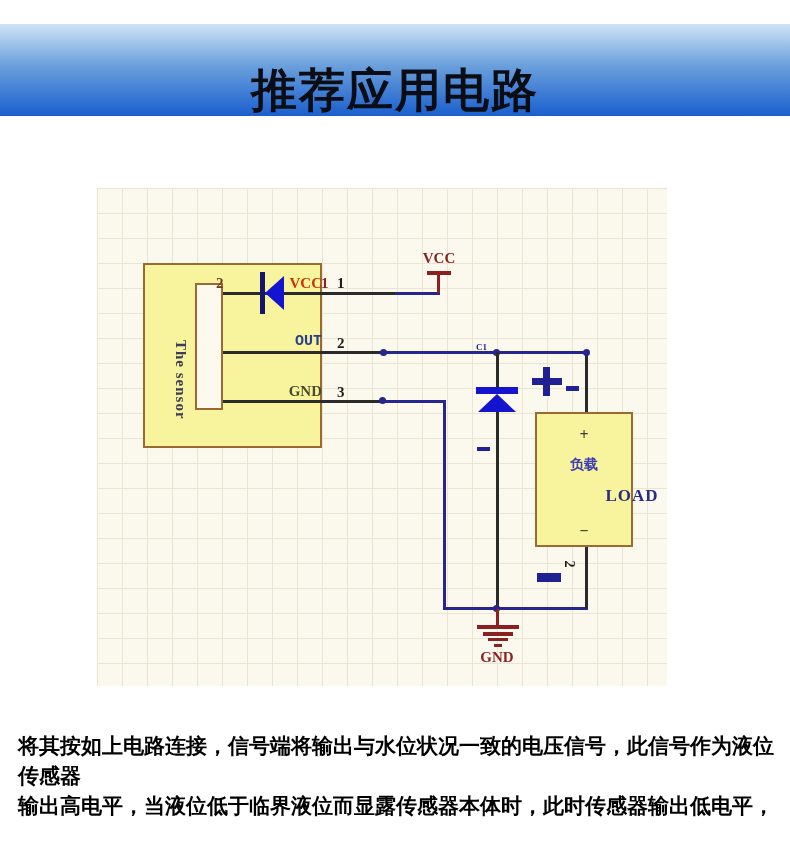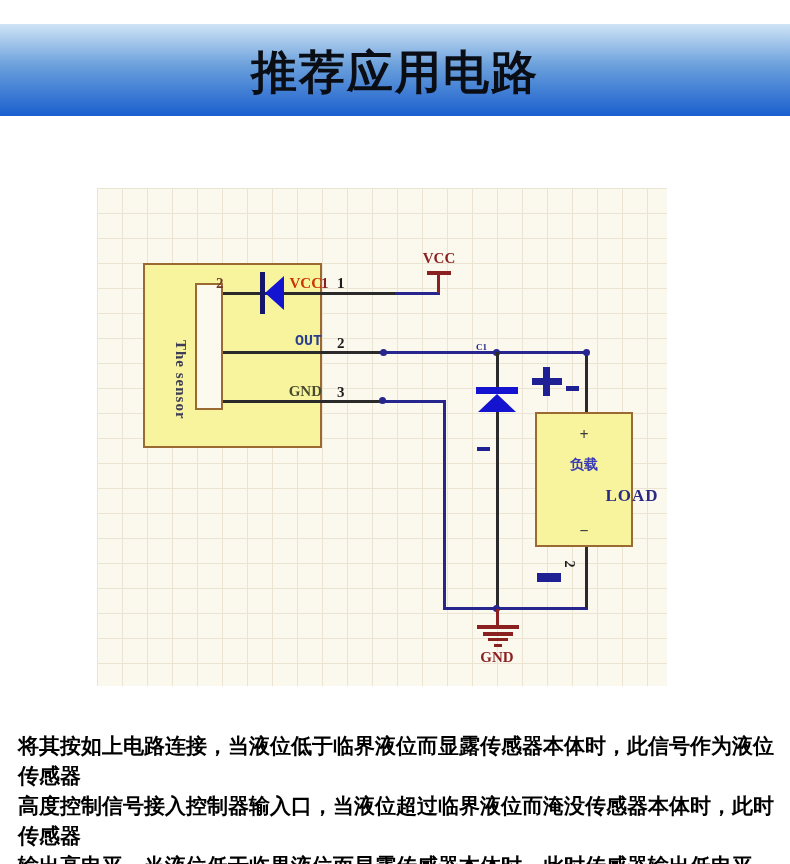--- a/index.html
+++ b/index.html
@@ -2,21 +2,21 @@
 <html style="--banner_top: #cfe4f6; --banner_mid: #6ba0dc; --banner_bottom: #1a5fce; --title_color: #0a0d14; --board_bg: #fbf8ee; --grid_line: #ece4d2; --box_fill: #f8f49d; --box_border: #9a6a32; --wire_black: #2a2a2a; --wire_navy: #26268e; --diode_blue: #1414d0; --marker_navy: #202095; --dark_red: #8b2020; --vcc_text: #c93400; --out_text: #2a3f8f; --gnd_pin_text: #4a4a2e; --sensor_text: #3d3d55; --load_cn: #3c3cb4; --load_en: #2b2b85;"><head>
 <meta charset="utf-8">
 <style>
   html,body{margin:0;padding:0;}
   .page{position:relative;width:790px;height:864px;background:#ffffff;overflow:hidden;
         font-family:"Liberation Sans",sans-serif;}
 
   
   .banner{position:absolute;left:0;top:24px;width:790px;height:92px;
           background:linear-gradient(180deg,var(--banner_top) 0%,var(--banner_mid) 45%,var(--banner_bottom) 100%);}
-  .banner h1{margin:0;height:64px;line-height:96px;text-align:center;
+  .banner h1{margin:18px;height:64px;line-height:96px;text-align:center;
              font-size:46px;font-weight:bold;letter-spacing:2px;color:var(--title_color);
              font-family:"Liberation Sans",sans-serif;}
 
   
   .board{position:absolute;left:97px;top:188px;width:570px;height:498px;
          background-color:var(--board_bg);
          background-image:linear-gradient(var(--grid_line) 1px,transparent 1px),
                           linear-gradient(90deg,var(--grid_line) 1px,transparent 1px);
          background-size:25px 25px;}
   .abs{position:absolute;}
@@ -144,19 +144,18 @@
     <div class="abs darkred" style="left:399px;top:421px;width:3px;height:16px;"></div>
     <div class="abs darkred" style="left:380px;top:437px;width:42px;height:4px;"></div>
     <div class="abs darkred" style="left:386px;top:444px;width:30px;height:4px;"></div>
     <div class="abs darkred" style="left:391px;top:450px;width:20px;height:3px;"></div>
     <div class="abs darkred" style="left:397px;top:456px;width:8px;height:3px;"></div>
     <div class="gnd-text">GND</div>
 
   </div>
 
   <div class="descr">
-    <div>将其按如上电路连接，当液位低于临界液位而显露传感器本体时，此信号作为液位传感器</div>
-    <div>高度控制信号接入控制器输入口，当液位超过临界液位而淹没传感器本体时，此时传感器</div>
+    <div>将其按如上电路连接，信号端将输出与水位状况一致的电压信号，此信号作为液位传感器</div>
     <div>输出高电平，当液位低于临界液位而显露传感器本体时，此时传感器输出低电平，</div>
 
   </div>
 
 </div>
 
 </body></html>

